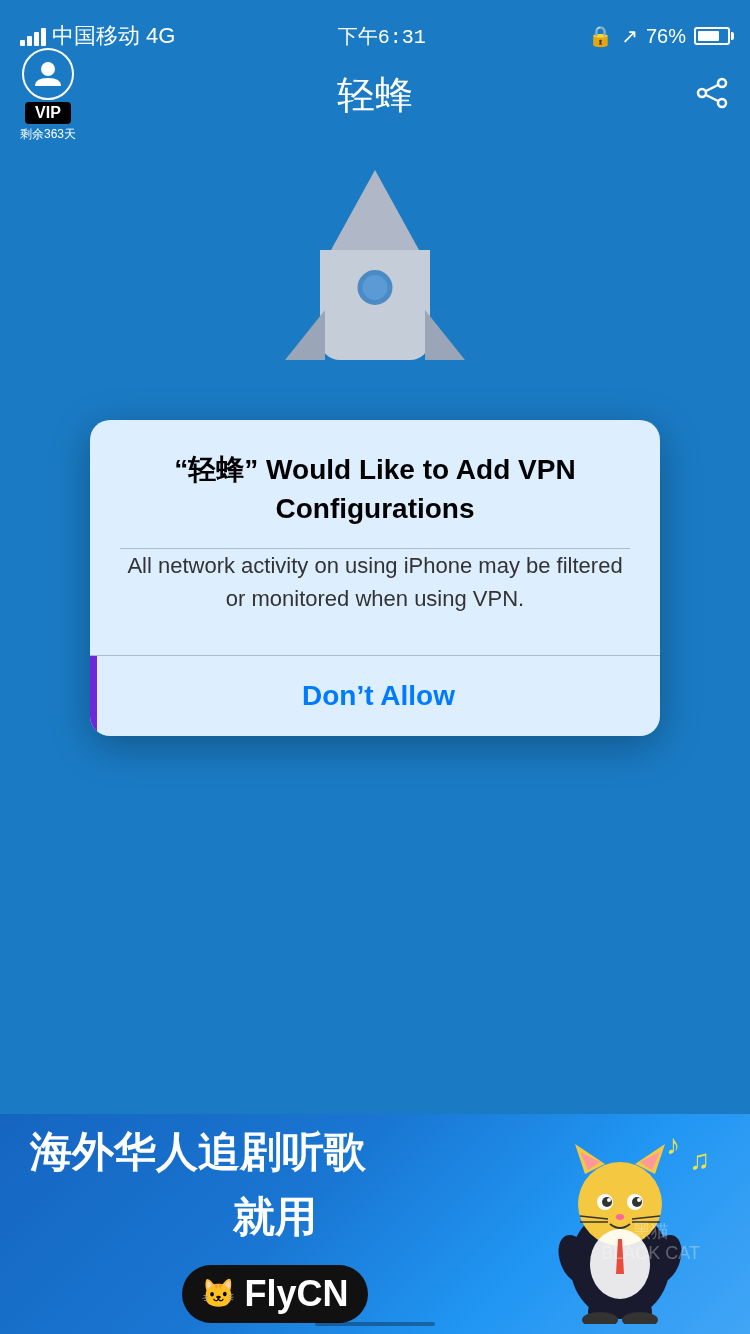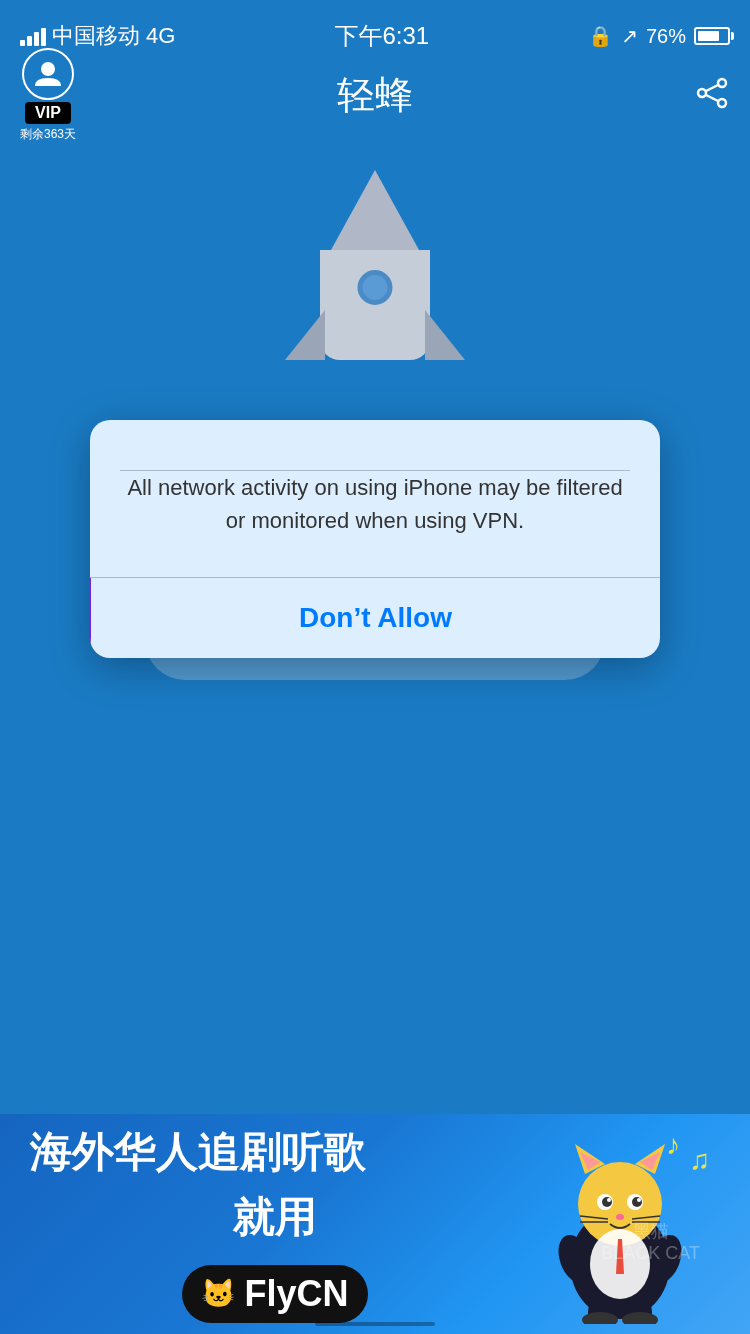--- a/index.html
+++ b/index.html
@@ -36,22 +36,23 @@
       align-items: flex-end;
       gap: 2px;
       height: 20px;
     }
     .signal-bar {
       width: 5px;
       background: white;
       border-radius: 1px;
     }
     .status-center {
-      font-size: 24px;
+      font-size: 20px;
       font-weight: 400;
+      font-family: Liberation Mono, monospace;
     }
     .status-right {
       display: flex;
       align-items: center;
       gap: 8px;
       font-size: 20px;
     }
     .battery-icon {
       width: 36px;
       height: 18px;
@@ -262,21 +263,21 @@
       font-size: 28px;
       cursor: pointer;
       background: transparent;
       border: none;
       color: #007aff;
       font-weight: 400;
     }
 
     .alert-btn.dont-allow {
       font-weight: 600;
-      border-left: 1px solid #6d28d9;
+      border-left: 7px solid #6d28d9;
     }
 
     
     .main-button-container {
       width: 100%;
       display: flex;
       justify-content: center;
       margin-top: 220px;
     }
 
@@ -438,20 +439,21 @@
       <div class="rocket-main">
         <div class="rocket-window"></div>
         <div class="rocket-fin-left"></div>
         <div class="rocket-fin-right"></div>
       </div>
     </div>
   </div>
 
   <div class="alert-overlay">
     <div class="alert-content">
+      <div class="alert-title">“轻蜂” Would Like to Add VPN Configurations</div>
       <div class="alert-divider"></div>
       <div class="alert-message">All network activity on using iPhone may be filtered or monitored when using VPN.</div>
     </div>
     <div class="alert-divider"></div>
     <div class="alert-buttons">
       <button class="alert-btn dont-allow">Don’t Allow</button>
     </div>
   </div>
 
   <div class="main-button-container">

